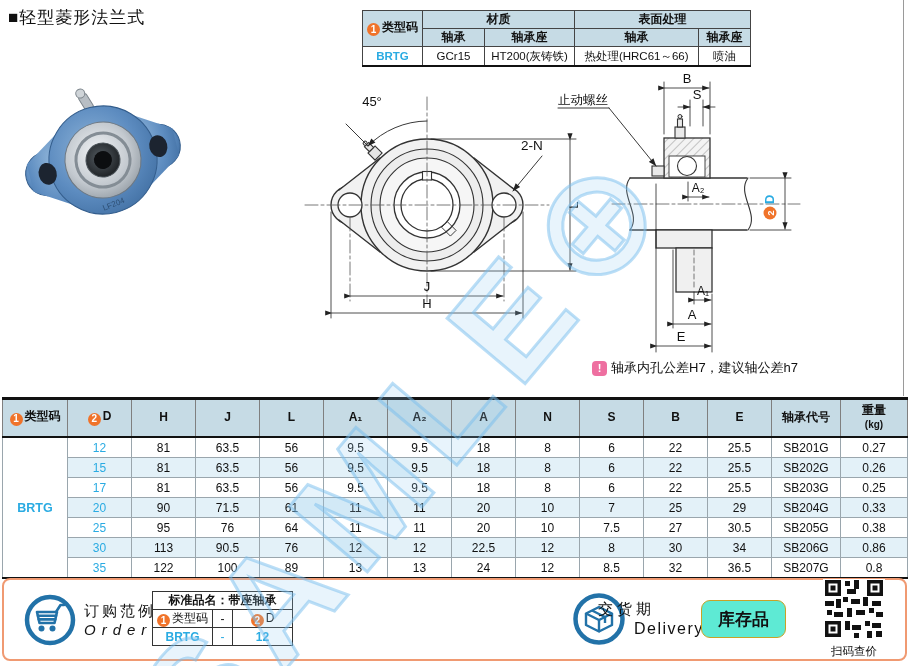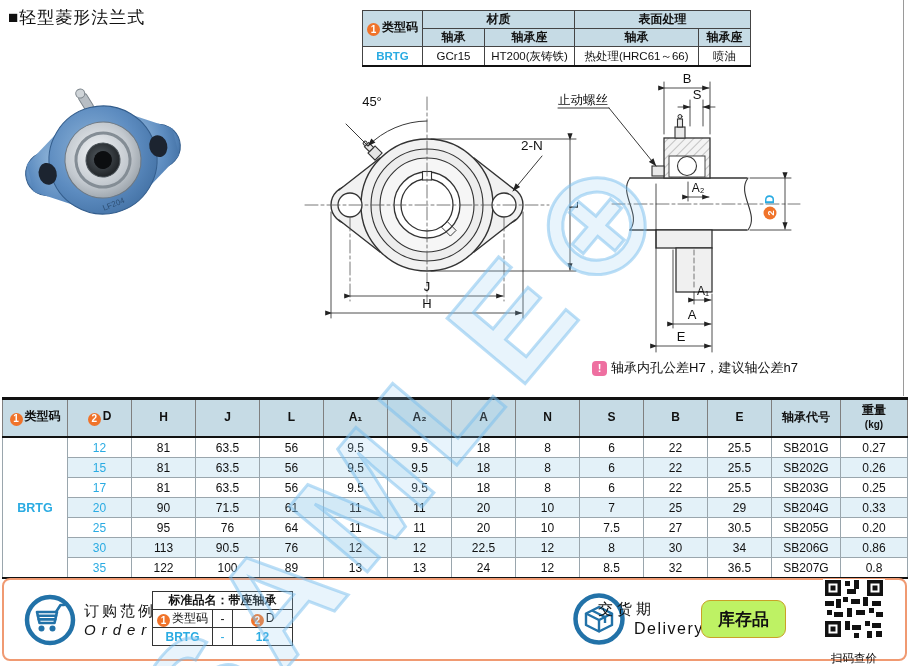--- a/index.html
+++ b/index.html
@@ -59,25 +59,25 @@
 
   
   #footer{left:2px;top:578px;width:901px;height:79px;border:2.5px solid #f09a72;
           border-radius:8px;background:#fff;z-index:4;}
   #orderCN{left:84px;top:602px;font-size:15px;letter-spacing:3px;z-index:5;}
   #orderEN{left:84px;top:621px;font-size:15px;letter-spacing:6px;z-index:5;font-style:italic;}
   #orderTable{left:152px;top:591px;border-collapse:collapse;table-layout:fixed;z-index:5;}
   #orderTable td{border:1.2px solid #333;text-align:center;font-size:12px;height:17px;padding:0 2px;}
   #deliveryCN{left:598px;top:600px;font-size:15px;letter-spacing:4px;z-index:5;}
   #deliveryEN{left:634px;top:620px;font-size:16px;letter-spacing:1.5px;z-index:5;}
-  #stockBadge{left:701px;top:600px;width:83px;height:36px;background:#bef264;
+  #stockBadge{left:701px;top:600px;width:83px;height:36px;background:#5eead4;
               border:1.5px solid #c9a227;border-radius:9px;display:flex;align-items:center;
               justify-content:center;font-size:17px;font-weight:bold;z-index:5;}
   #qrWrap{left:822px;top:579px;width:64px;text-align:center;z-index:5;}
-  #qrCaption{font-size:11.5px;margin-top:8px;}
+  #qrCaption{font-size:11.5px;margin-top:1px;}
 
   svg text{font-family:"Liberation Sans","DejaVu Sans",sans-serif;}
 </style>
 </head>
 <body>
 
 <div id="page">
 
   <div id="title" class="abs">■轻型菱形法兰式</div>
 
@@ -414,21 +414,21 @@
           <td>76</td>
           <td>64</td>
           <td>11</td>
           <td>11</td>
           <td>20</td>
           <td>10</td>
           <td>7.5</td>
           <td>27</td>
           <td>30.5</td>
           <td>SB205G</td>
-          <td>0.20</td>
+          <td>0.38</td>
         </tr>
         <tr class="stripe">
           <td class="d-col">30</td>
           <td>113</td>
           <td>90.5</td>
           <td>76</td>
           <td>12</td>
           <td>12</td>
           <td>22.5</td>
           <td>12</td>

